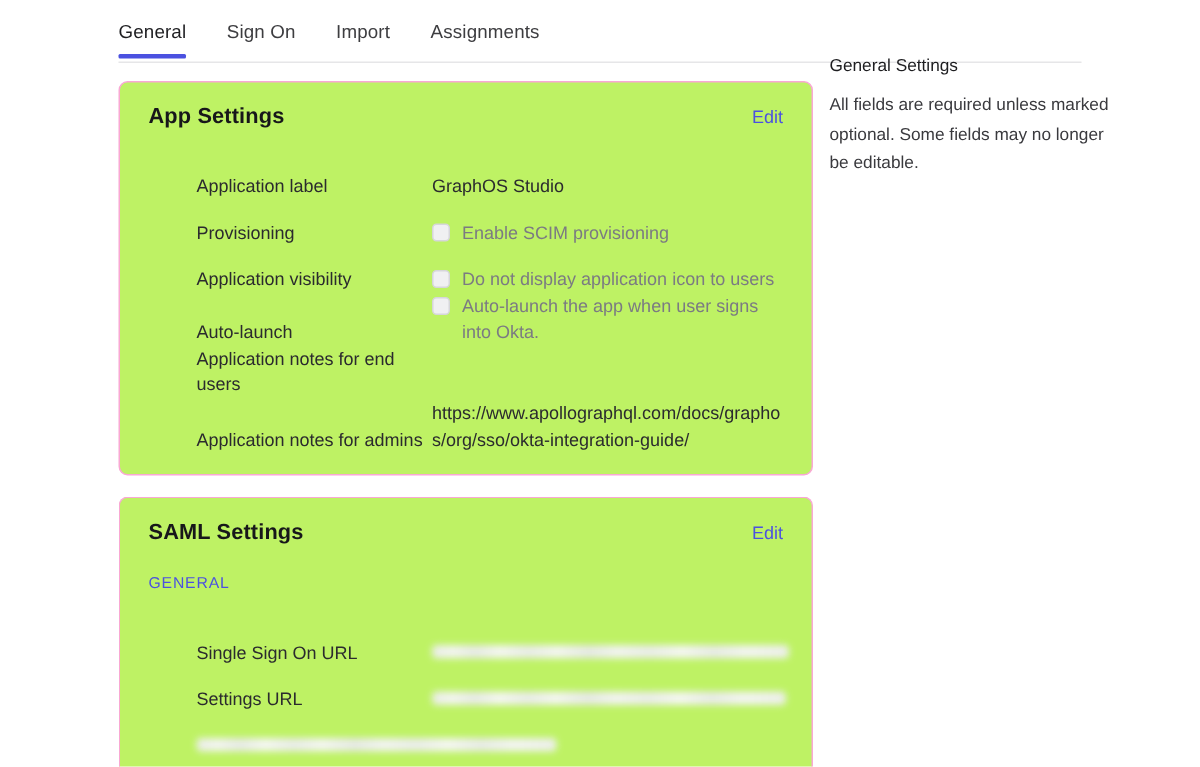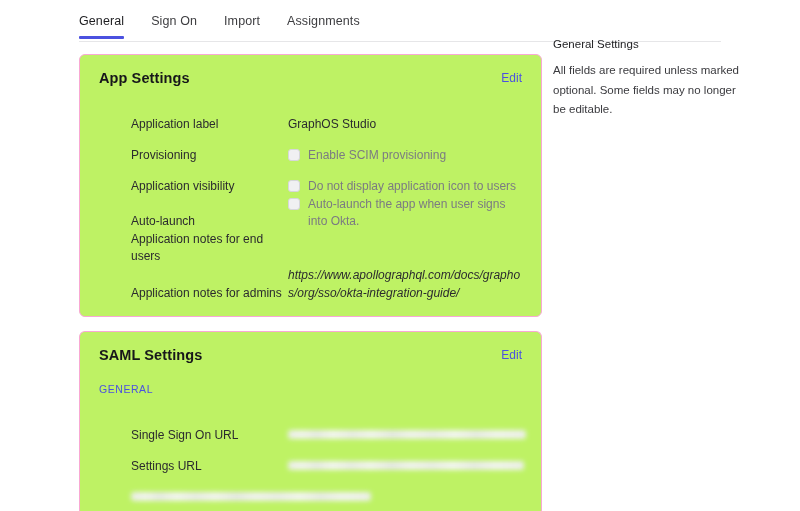--- a/index.html
+++ b/index.html
@@ -93,21 +93,21 @@
     flex: 0 0 157px;
     color: #2b2b2e;
     padding-top: 1px;
   }
   .row-value {
     flex: 1 1 auto;
     color: #2b2b2e;
     word-break: break-word;
     padding-top: 1px;
   }
-  .row-value.tall { line-height: 18px; font-style: italic; }
+  .row-value.tall { line-height: 18px; }
 
   
   .cbwrap { display: flex; align-items: flex-start; gap: 8px; }
   .cbox {
     width: 12px; height: 12px;
     border: 1px solid #d6d6da;
     background: #f0f0f2;
     border-radius: 3px;
     flex: 0 0 12px;
     margin-top: 2px;

